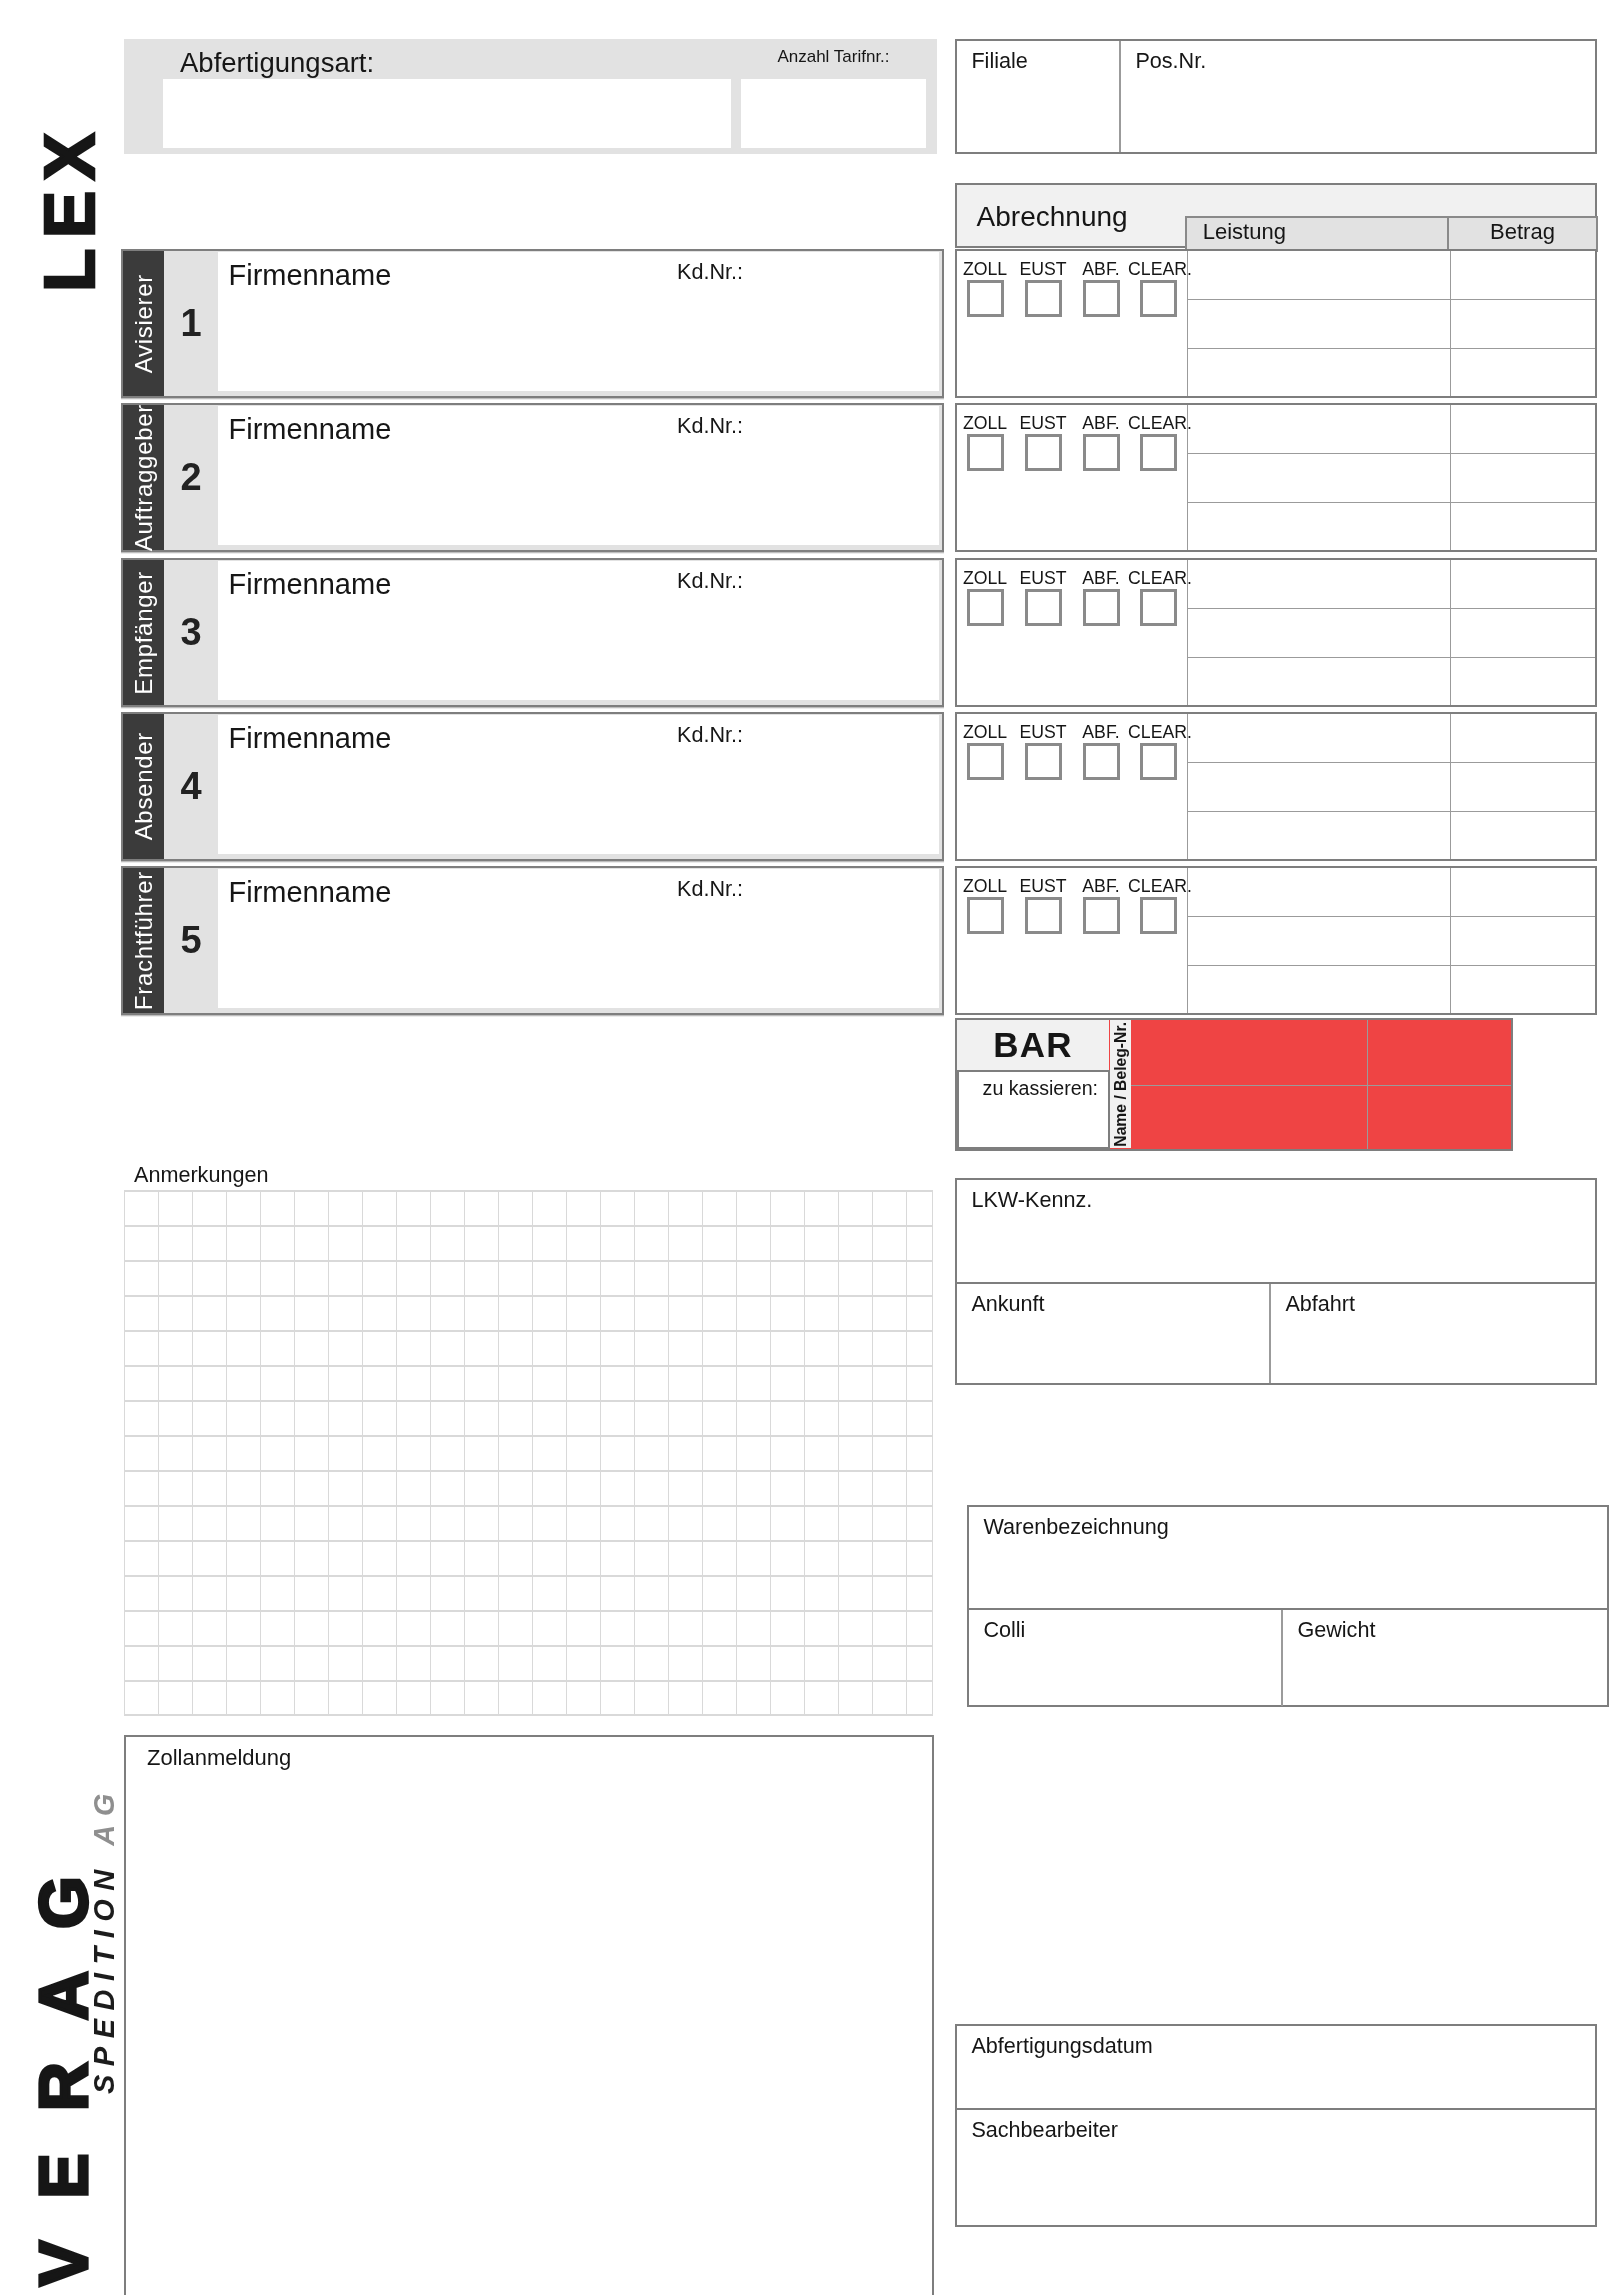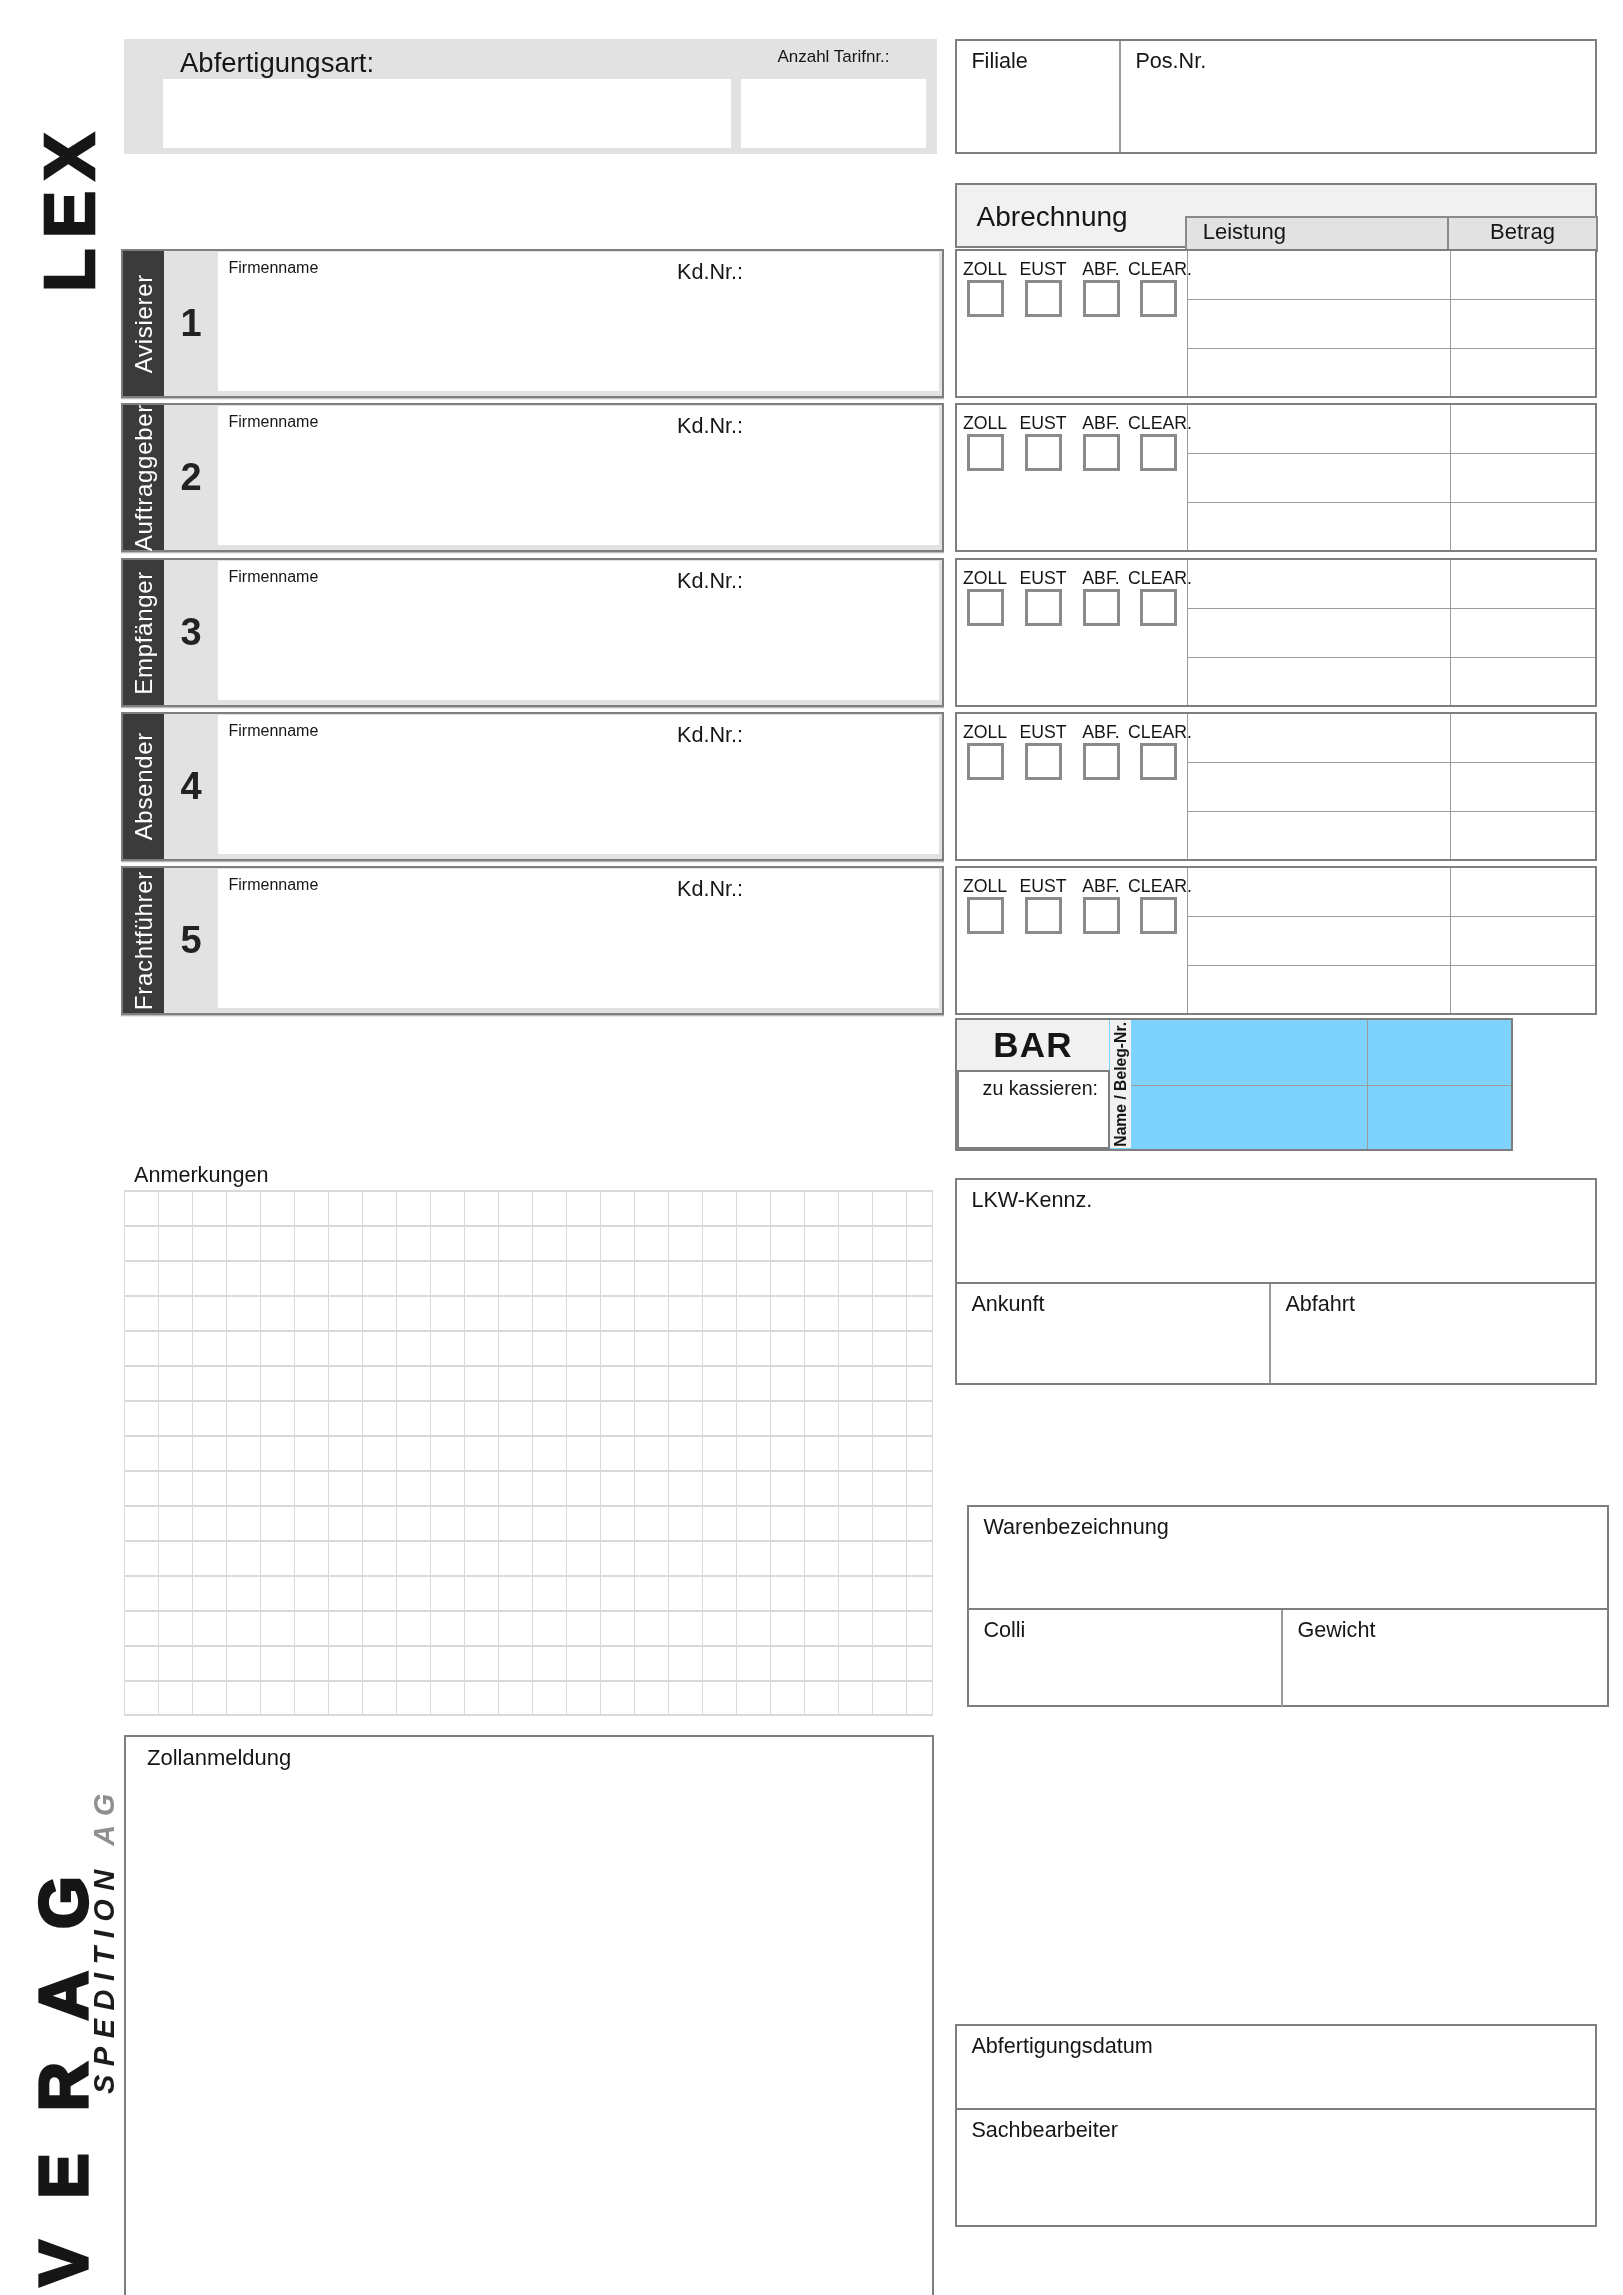--- a/index.html
+++ b/index.html
@@ -47,33 +47,33 @@
   .hdr-leistung { left:228px; width:264px; padding-left:15.7px; }
   .hdr-betrag { left:490px; width:147px; text-align:center; }
 
   
   .band { position:absolute; left:121px; width:1476px; height:149px; }
   .party-box { position:absolute; left:0; top:0; width:823px; height:149px; border:2.6px solid #7e7e7e; background:#e2e2e2; display:flex; box-sizing:border-box; box-shadow:0 1.3px 0 #bdbdbd; }
   .party-strip { width:41px; background:#3b3b3b; display:flex; align-items:center; justify-content:center; }
   .strip-text { writing-mode:vertical-rl; transform:rotate(180deg); color:#ffffff; font-size:24px; letter-spacing:0.7px; white-space:nowrap; }
   .party-num { width:54px; display:flex; align-items:center; justify-content:center; font-size:38px; font-weight:bold; color:#222; }
   .party-firm { flex:1; background:#ffffff; margin:1.3px 3.3px 4.6px 0; position:relative; }
-  .firm-label { position:absolute; left:10.5px; top:6.5px; font-size:16px; color:#161616; }
+  .firm-label { position:absolute; left:10.5px; top:6.5px; font-size:29px; color:#161616; }
   .kdnr-label { position:absolute; left:459px; top:6.5px; font-size:21.6px; color:#161616; }
 
   .abr-box { position:absolute; left:834px; top:0; width:642px; height:149px; border:2.6px solid #7e7e7e; background:#ffffff; box-sizing:border-box;
              display:grid; grid-template-columns:230px 1fr 145px; grid-template-rows:1fr 1fr 1fr; }
   .checks { grid-row:1 / 4; grid-column:1; position:relative; }
   .chk-label { position:absolute; top:7.9px; transform:translateX(-50%); font-size:17.7px; color:#161616; white-space:nowrap; }
   .chk-box { position:absolute; top:29px; width:37px; height:37px; border:3.3px solid #8a8a8a; background:#fff; box-sizing:border-box; }
   .acell { border-left:1.3px solid #9b9b9b; }
   .acell.rsep { border-top:1.3px solid #9b9b9b; }
 
   
-  .bar-band { left:955px; top:1018px; width:558px; height:133px; border:2.6px solid #7e7e7e; background:#7dd3fc; }
+  .bar-band { left:955px; top:1018px; width:558px; height:133px; border:2.6px solid #7e7e7e; background:#ef4444; }
   .bar-box { position:absolute; left:0; top:0; width:152px; height:50px; background:#f1f1f1; display:flex; align-items:center; justify-content:center;
              font-size:35px; font-weight:bold; letter-spacing:1.3px; color:#161616; }
   .kass-box { position:absolute; left:0; top:50px; width:153px; height:79px; border:2.6px solid #7e7e7e; background:#fff; box-sizing:border-box; }
   .kass-label { position:absolute; left:23.6px; top:5.2px; font-size:19.6px; color:#161616; }
   .namebeleg-strip { position:absolute; left:153px; top:0; width:21px; height:128px; background:#f1f1f1; display:flex; align-items:center; justify-content:center; }
   .namebeleg-text { writing-mode:vertical-rl; transform:rotate(180deg); font-size:15.7px; font-weight:bold; color:#161616; white-space:nowrap; }
   .bar-table { position:absolute; left:174px; top:0; right:0; bottom:0; display:grid; grid-template-columns:1fr 144px; grid-template-rows:1fr 1fr; }
   .bcell { border-left:1.3px solid #9b9b9b; }
   .bcell.first { border-left:none; }
   .bcell.rsep { border-top:1.3px solid #9b9b9b; }

